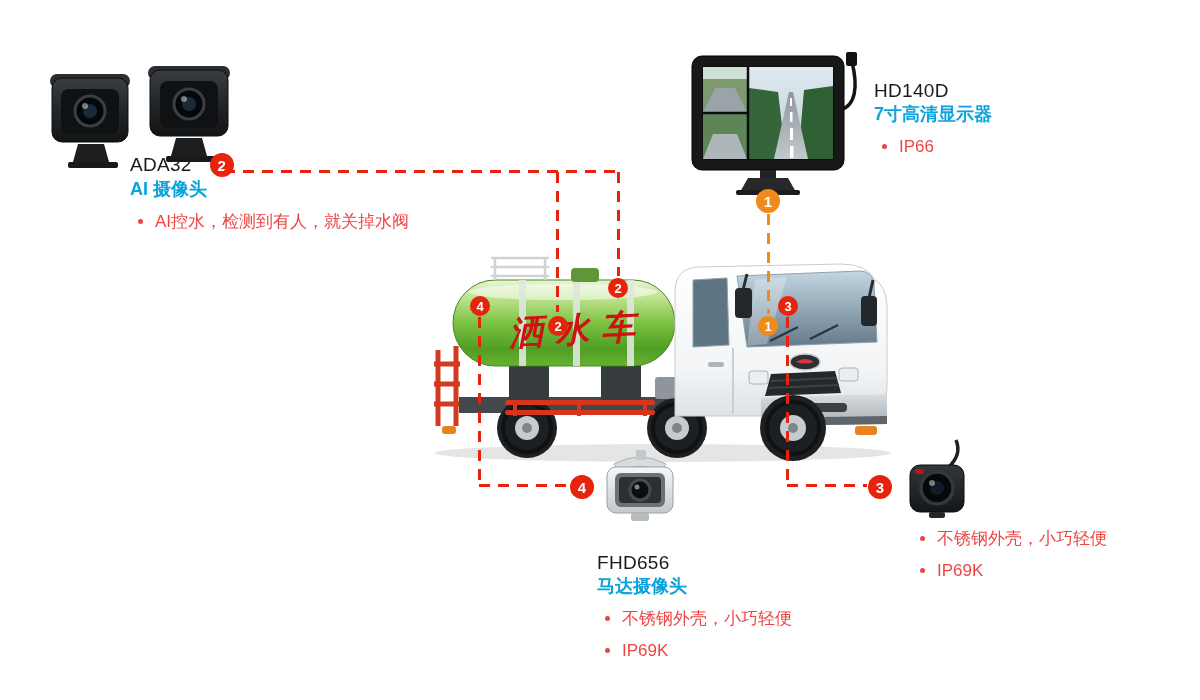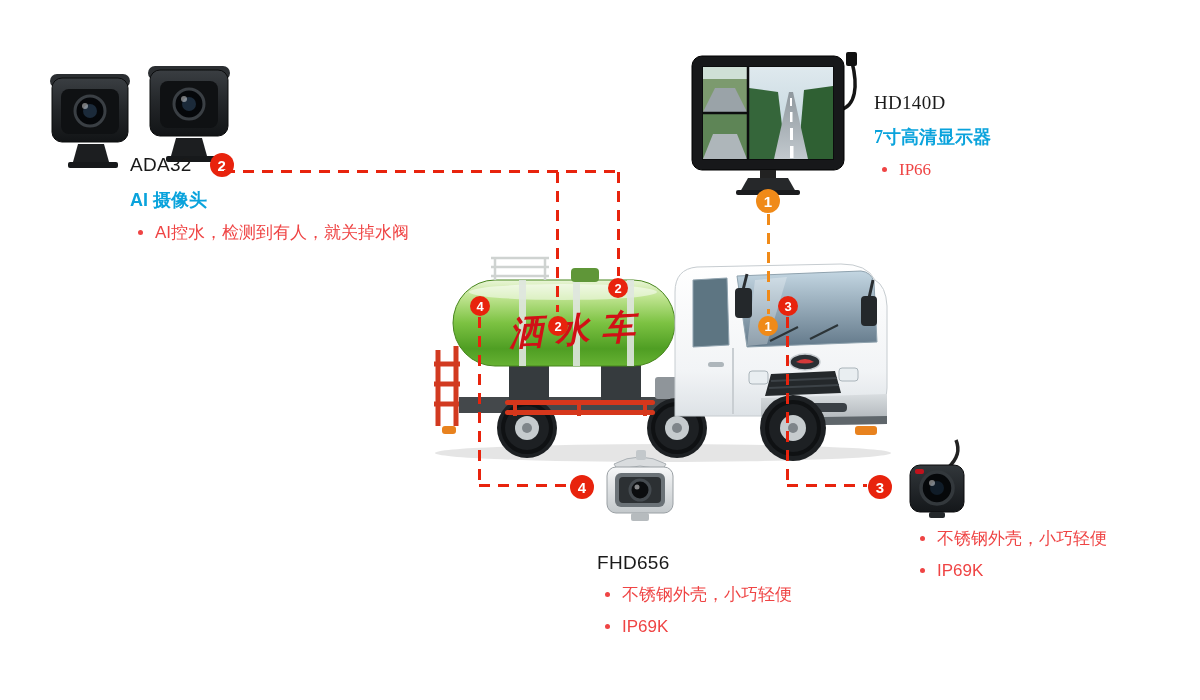--- a/index.html
+++ b/index.html
@@ -11,21 +11,21 @@
   html,body{margin:0;padding:0;background:#fff;}
   .canvas{
     position:relative;width:1200px;height:700px;background:#ffffff;overflow:hidden;
     font-family:"Liberation Sans","DejaVu Sans",sans-serif;
   }
   .abs{position:absolute;}
   .device{position:absolute;z-index:2;}
   .label-block{position:absolute;z-index:3;}
   .model-row{display:flex;align-items:center;}
   .model{font-size:19px;color:#1a1a1a;letter-spacing:0.3px;}
-  .title{font-size:18px;font-weight:bold;color:var(--cyan);margin-top:11px;}
+  .title{font-size:18px;font-weight:bold;color:var(--cyan);margin-top:0;}
   ul.bullets{margin:9px 0 0 0;padding-left:25px;list-style:disc;}
   ul.bullets li{font-size:17px;color:#ef4444;margin-top:7px;line-height:1.45;}
   .marker{
     position:absolute;border-radius:50%;background:var(--red);color:#fff;
     font-weight:bold;display:flex;align-items:center;justify-content:center;z-index:6;
   }
   .marker.lg{width:24px;height:24px;font-size:15px;}
   .marker.sm{width:20px;height:20px;font-size:13px;}
   .marker.orange{background:var(--orange);}
   .marker-inline{
@@ -125,21 +125,21 @@
       <line x1="13" y1="65" x2="57" y2="65" stroke="#0c0d0e" stroke-width="2.5"></line>
     </g>
 
     <g>
       <rect x="70" y="122" width="16" height="8" fill="#222"></rect>
       <path d="M58,130 L98,130 L106,144 L50,144 Z" fill="#26282a"></path>
       <rect x="46" y="142" width="64" height="5" rx="2" fill="#1b1c1e"></rect>
     </g>
   </svg>
 
-  <div class="label-block" style="left:874px;top:92px;width:280px;font-family:Liberation Serif, serif;">
+  <div class="label-block" style="left:874px;top:80px;width:280px;">
     <div class="model-row">
       <span class="model">HD140D</span>
     </div>
     <div class="title">7寸高清显示器</div>
     <ul class="bullets">
         <li>IP66</li>
       </ul>
   </div>
 
   <svg class="abs" style="left:425px;top:250px;z-index:1;" width="470" height="215" viewBox="0 0 470 215">
@@ -276,20 +276,21 @@
     <rect x="23" y="29" width="42" height="26" rx="4" fill="#2c3033"></rect>
     <circle cx="44" cy="42" r="10" fill="#0b0d0f" stroke="#454b50" stroke-width="3"></circle>
     <circle cx="41" cy="39" r="2.5" fill="rgba(255,255,255,0.5)"></circle>
     <rect x="35" y="65" width="18" height="8" rx="2" fill="#b6bbbe"></rect>
   </svg>
 
   <div class="label-block" style="left:597px;top:552px;width:300px;">
     <div class="model-row">
       <span class="model">FHD656</span>
     </div>
+    <div class="title">马达摄像头</div>
     <ul class="bullets">
         <li>不锈钢外壳，小巧轻便</li>
         <li>IP69K</li>
       </ul>
   </div>
 
   <svg class="device" style="left:902px;top:438px;" width="72" height="82" viewBox="0 0 72 82">
     <defs>
       <linearGradient id="blackCam" x1="0" x2="0" y1="0" y2="1">
         <stop offset="0" stop-color="#32373b"></stop>

